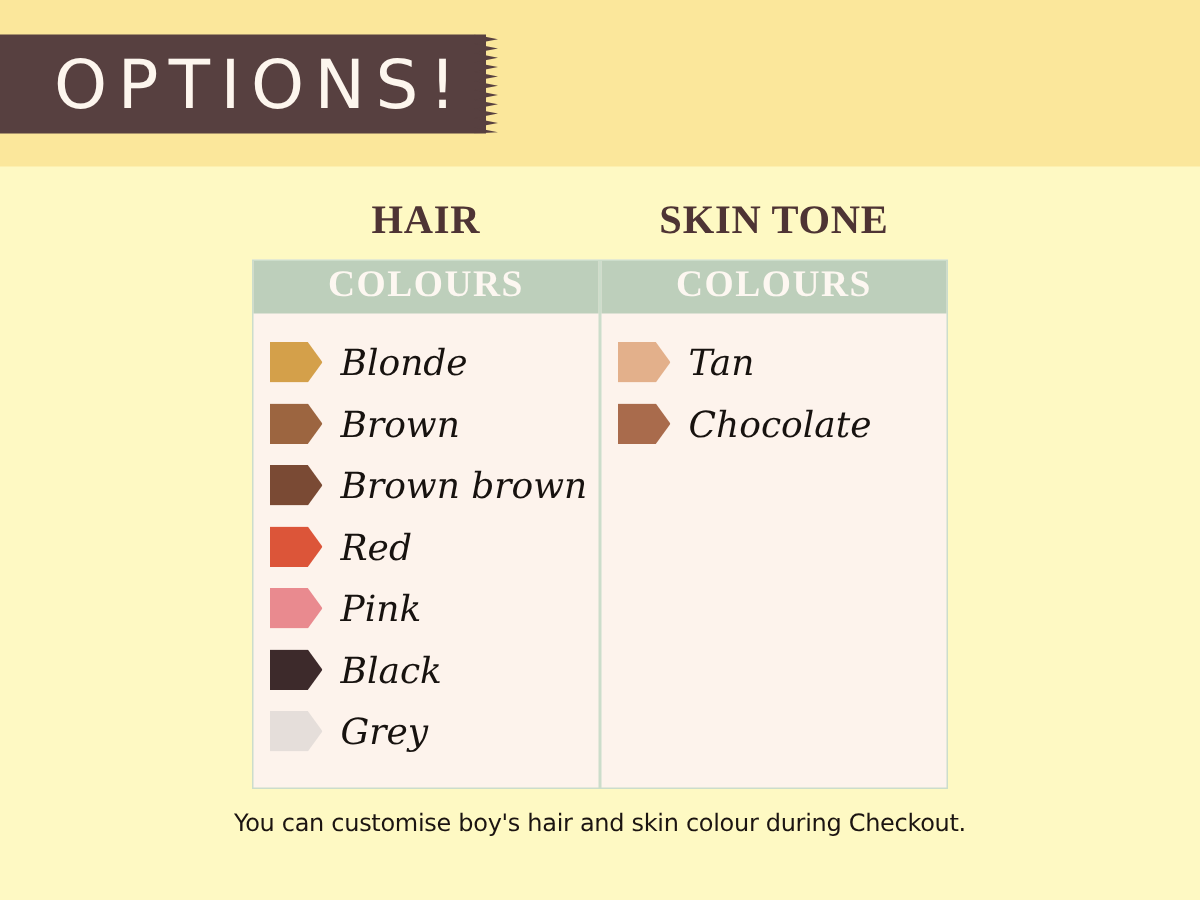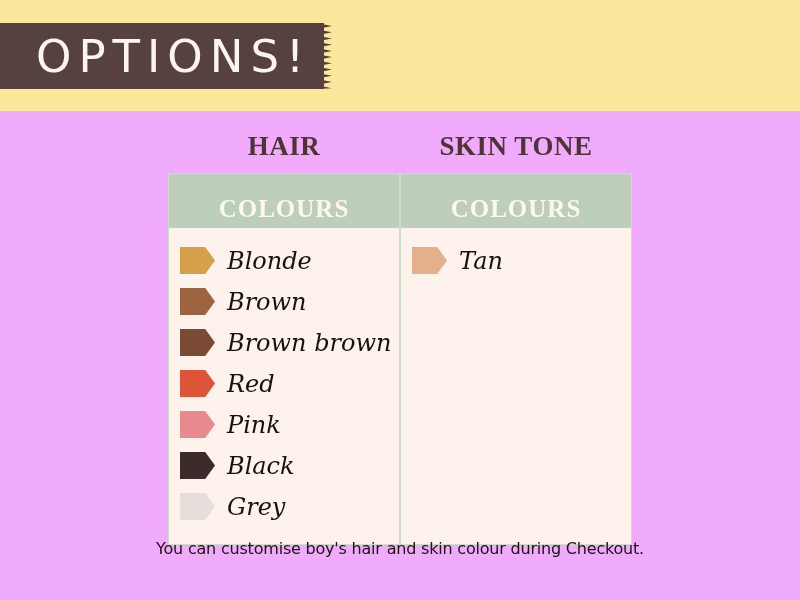--- a/index.html
+++ b/index.html
@@ -89,21 +89,21 @@
     box-sizing: border-box;
   }
   .card-header {
     background: #bdcfbb;
     text-align: center;
     font-family: "Liberation Serif", serif;
     font-weight: bold;
     font-size: 25px;
     letter-spacing: 1px;
     color: #fdf7f1;
-    padding: 22px 0 7px 0;
+    padding: 3px 0 7px 0;
     line-height: 1;
   }
   .card-body {
     padding: 12px 0 14px 0;
   }
   .card-body.hair { min-height: 290px; }
   .card-body.skin { min-height: 290px; }
 
   .swatch-row {
     display: flex;
@@ -138,21 +138,21 @@
     font-family: "DejaVu Sans", sans-serif;
     font-size: 16px;
     color: #1b1411;
     letter-spacing: -0.2px;
     white-space: nowrap;
   }
 </style>
 </head>
 <body>
 
-<div class="page" style="background: #f0abfc;">
+<div class="page" style="background: #fef9c3;">
 
   <div class="top-band" style="background: rgb(251, 231, 155);">
     <div class="ribbon" style="background: rgb(87, 64, 64);">
       <div class="ribbon-title" style="color: rgb(253, 246, 238);">OPTIONS!</div>
     </div>
     <div class="ribbon-zigzag" style="background: rgb(87, 64, 64);"></div>
   </div>
 
   <div class="columns">
 
@@ -206,20 +206,24 @@
       <div class="card">
         <div class="card-header" style="background: rgb(189, 207, 187);">COLOURS</div>
         <div class="card-body skin">
 
 
           <div class="swatch-row">
             <span class="swatch" style="background: rgb(227, 176, 139);"></span>
             <span class="swatch-label">Tan</span>
           </div>
 
+          <div class="swatch-row">
+            <span class="swatch" style="background: rgb(169, 107, 76);"></span>
+            <span class="swatch-label">Chocolate</span>
+          </div>
 
         </div>
       </div>
     </div>
 
   </div>
 
   <div class="caption">You can customise boy's hair and skin colour during Checkout.</div>
 
 </div>

